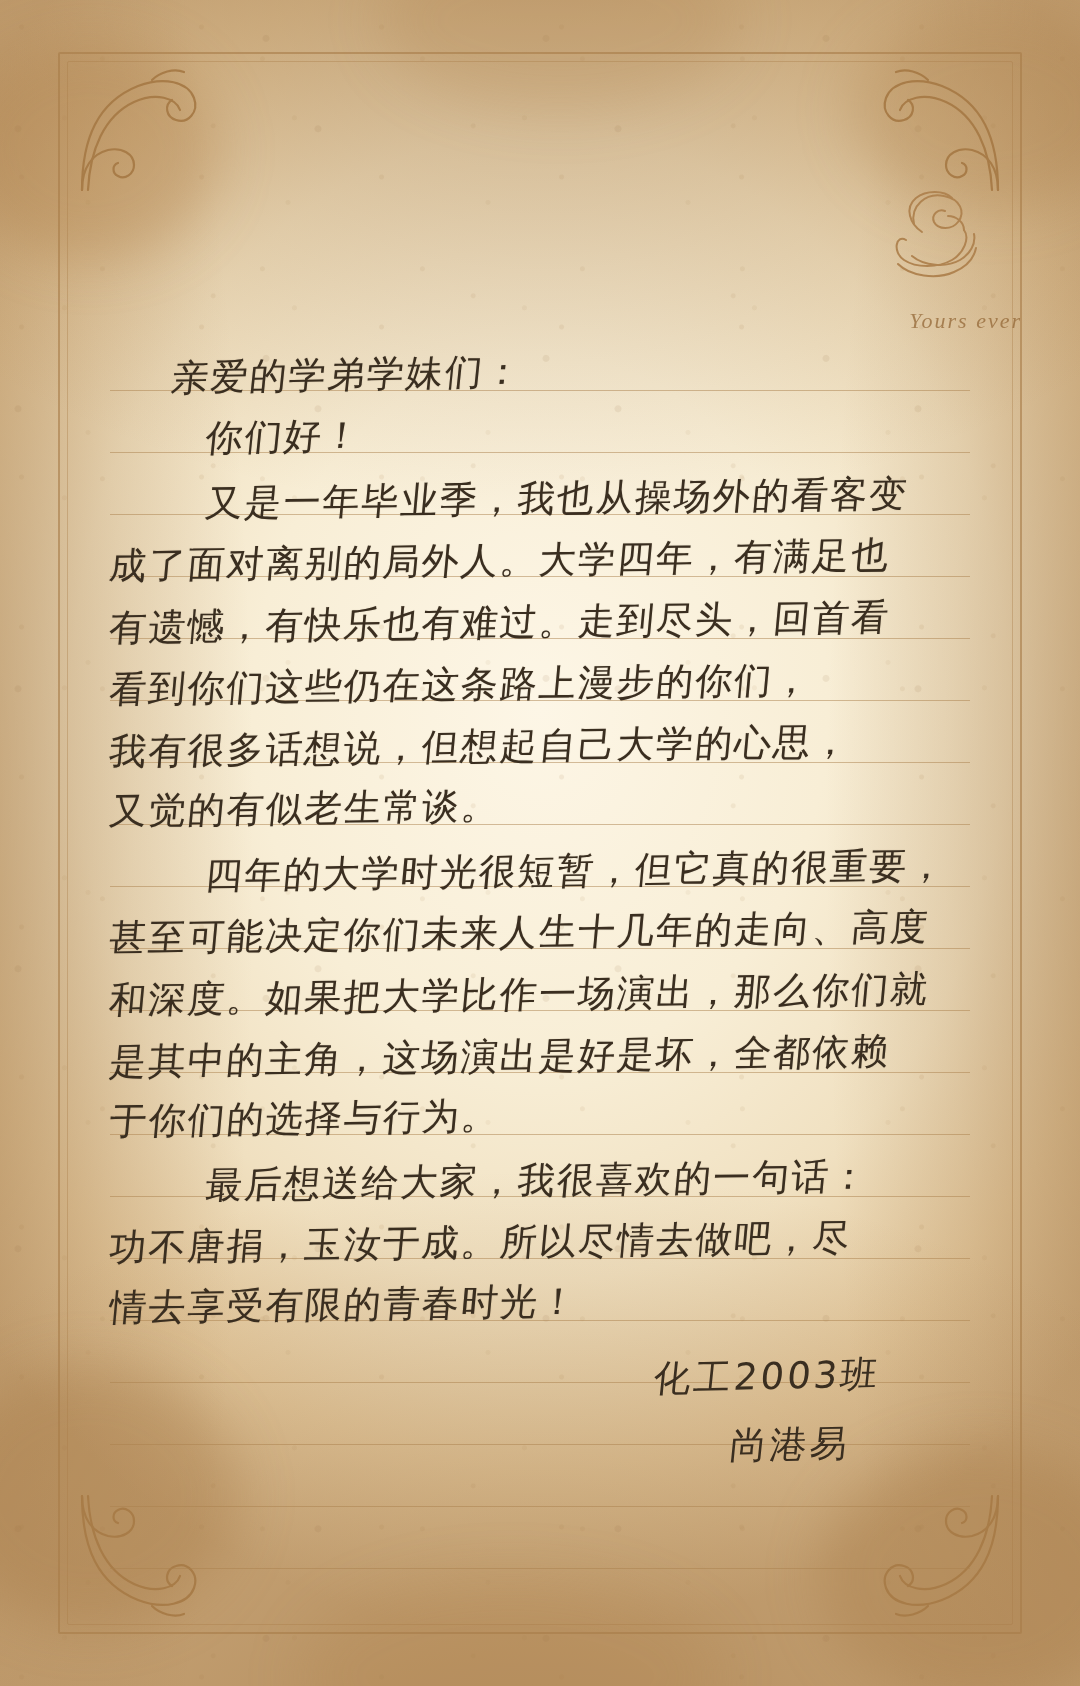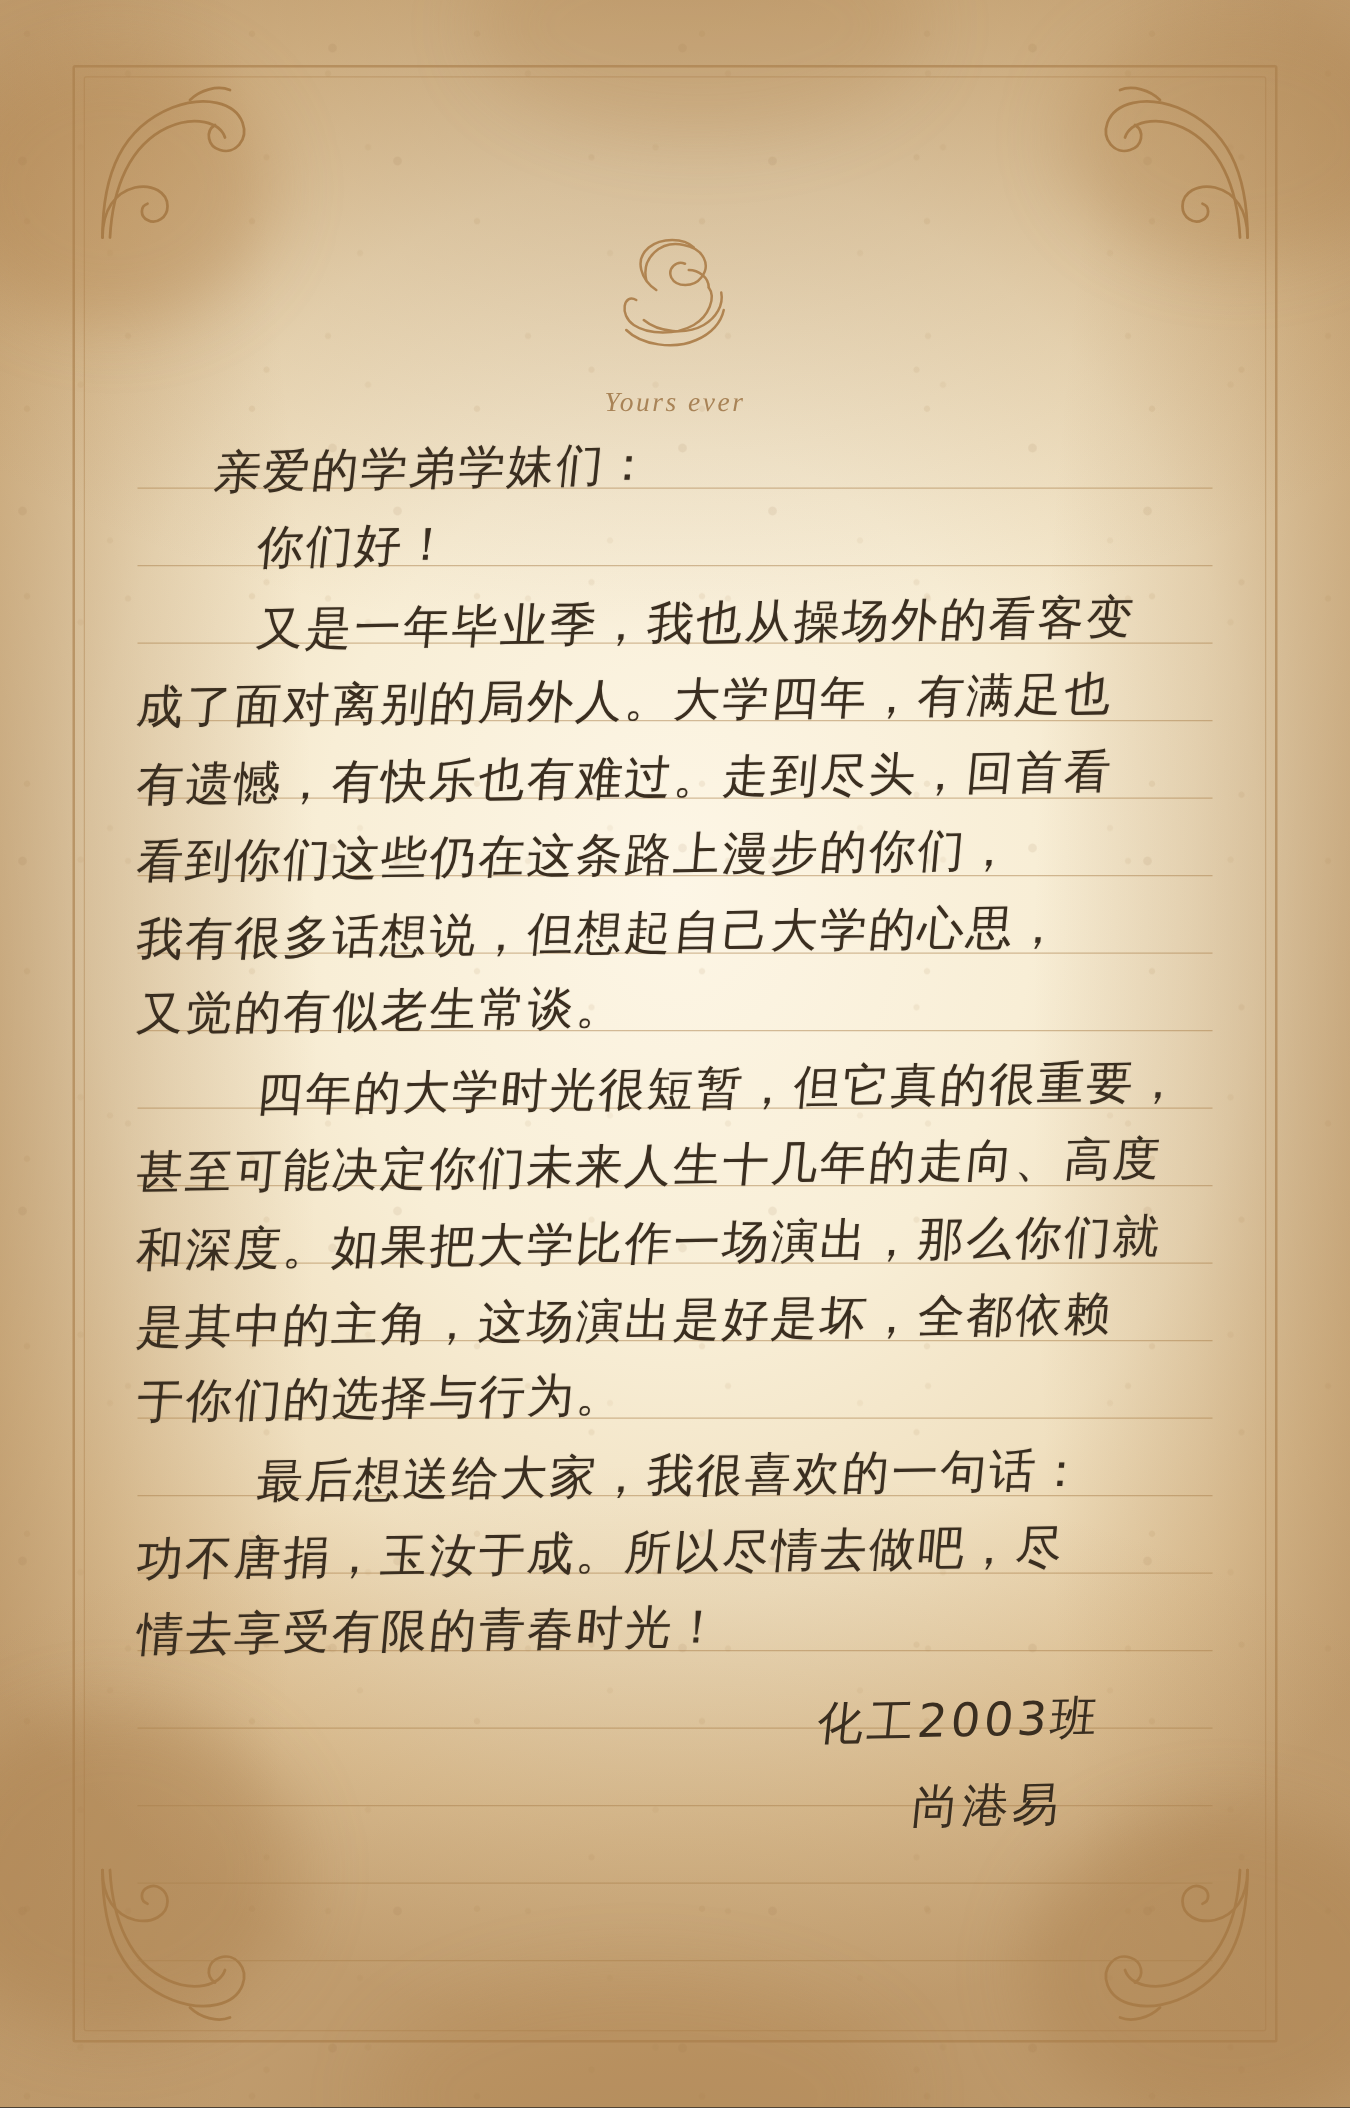--- a/index.html
+++ b/index.html
@@ -84,21 +84,21 @@
   .corner.tl { left: 6px;  top: 6px; }
   .corner.tr { right: 6px; top: 6px;  transform: scaleX(-1); }
   .corner.bl { left: 6px;  bottom: 6px; transform: scaleY(-1); }
   .corner.br { right: 6px; bottom: 6px; transform: scale(-1,-1); }
 
   
   .emblem {
     position: absolute;
     left: 0; right: 0;
     top: 120px;
-    text-align: center;
+    text-align: right;
   }
   .emblem svg { display: inline-block; }
   .emblem-caption {
     margin-top: 2px;
     font-family: "Liberation Serif", serif;
     font-style: italic;
     font-size: 22px;
     letter-spacing: 2px;
     color: rgba(150,106,58,.78);
   }

